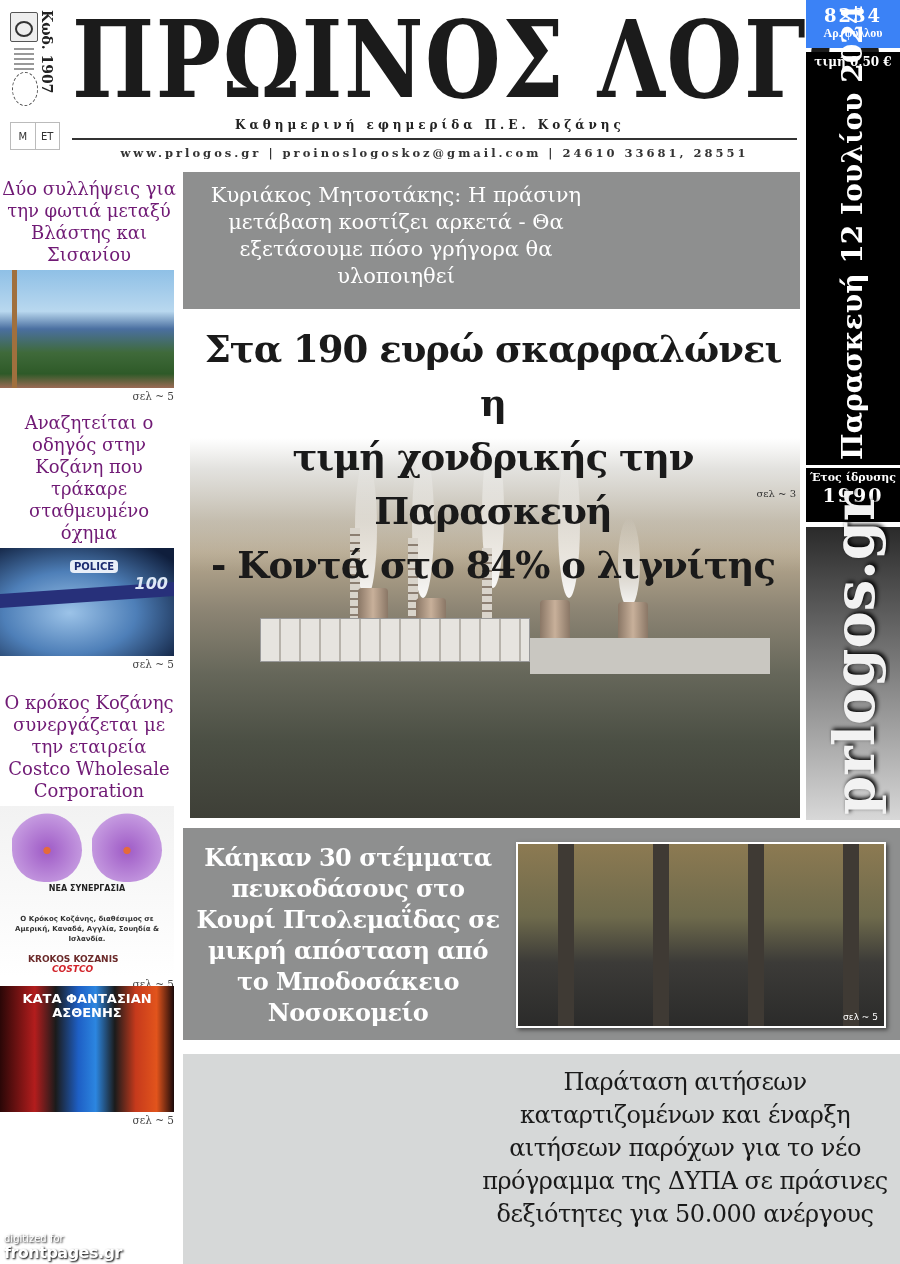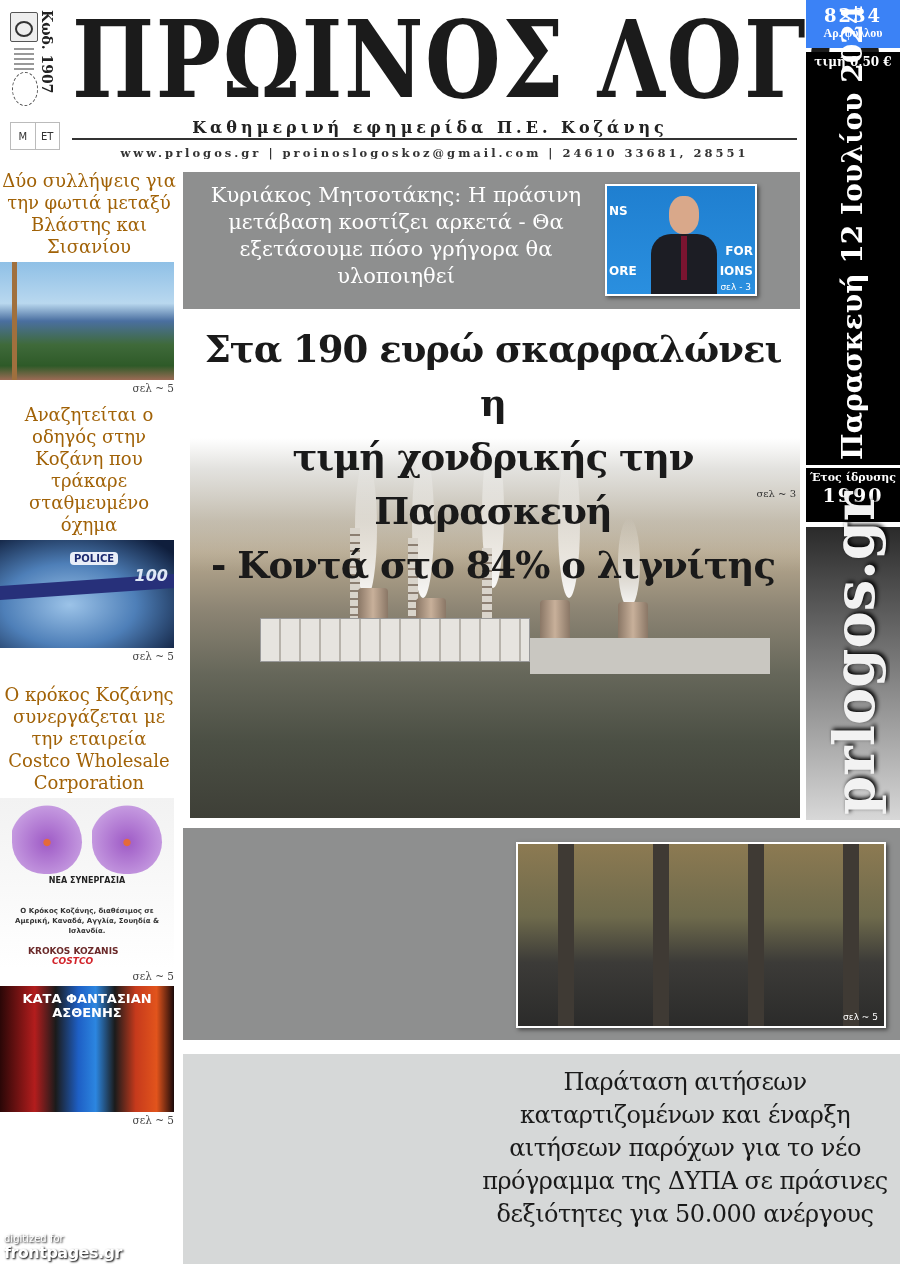--- a/index.html
+++ b/index.html
@@ -11,38 +11,38 @@
     .badge-eye { left: 10px; top: 12px; width: 28px; height: 30px; border: 1px solid #555; border-radius: 2px; background:#eee;}
     .badge-eye::after { content:""; position:absolute; left:4px; top:8px; width:14px; height:12px; border:2px solid #333; border-radius:50%; }
     .badge-stripes { left: 14px; top: 48px; width: 20px; height: 22px; background: repeating-linear-gradient(0deg,#999 0 2px,transparent 2px 5px); }
     .badge-circle { left: 12px; top: 72px; width: 26px; height: 34px; border: 1px dashed #555; border-radius: 50%; }
     .kod { left: 35px; top: 10px; width: 20px; height: 100px; writing-mode: vertical-rl; font-size: 14px; font-weight: bold; color:#222; }
     .met-box { left: 10px; top: 122px; width: 50px; height: 28px; display:flex; border:1px solid #bbb; }
     .met-box span { flex:1; font-family: "DejaVu Sans", sans-serif; font-size: 10px; display:flex; align-items:center; justify-content:center; border-right:1px solid #bbb; color:#333;}
     .met-box span:last-child{border-right:none;}
 
     .title { left: 72px; top: 6px; width: 725px; height: 108px; font-family: "DejaVu Serif", serif; font-size: 106px; line-height: 108px; letter-spacing: 2px; color: #1b1b1b; font-weight: bold; text-align: center; transform: scaleX(0.82); transform-origin: left center; white-space: nowrap; }
-    .subtitle { left: 120px; top: 118px; width: 620px; text-align: center; font-size: 16px; font-weight: bold; letter-spacing: 4px; color: #222; }
+    .subtitle { left: 120px; top: 118px; width: 620px; text-align: center; font-size: 12px; font-weight: bold; letter-spacing: 4px; color: #222; }
     .mast-rule { left: 72px; top: 138px; width: 725px; height: 2px; background: #333; }
     .contact { left: 72px; top: 146px; width: 725px; text-align: center; font-size: 11.5px; font-weight: bold; letter-spacing: 3px; color: #333; }
     .issue-box { left: 806px; top: 0; width: 94px; height: 48px; background: #3b82f6; color: #fff; text-align:center; }
     .issue-num { font-size: 18px; font-weight: bold; letter-spacing: 2px; padding-top: 5px; display:block; }
     .issue-label { font-size: 12px; font-weight: bold; display:block;font-family:Liberation Serif, serif; }
     .date-box { left: 806px; top: 52px; width: 94px; height: 413px; background: #000; color:#fff; }
     .price { display:block; text-align:center; font-size: 12px; font-weight:bold; padding-top: 3px; }
     .date-text { position:absolute; left: 22px; top: 24px; height: 384px; width: 50px; writing-mode: vertical-rl; transform: rotate(180deg); font-size: 28px; font-weight:bold; line-height:50px; text-align:center; white-space:nowrap; }
     .founded-box { left: 806px; top: 468px; width: 94px; height: 54px; background:#000; color:#fff; text-align:center; }
     .founded-label { display:block; font-size: 11px; font-weight:bold; padding-top: 3px; }
     .founded-year { display:block; font-size: 19px; font-weight:bold; letter-spacing:2px; }
     .web-box { left: 806px; top: 527px; width: 94px; height: 293px; background: linear-gradient(180deg,#2a2a2a 0%,#777 45%,#d8d8d8 100%); }
     .web-text { position:absolute; left: 18px; top: 6px; width: 60px; height: 282px; writing-mode: vertical-rl; transform: rotate(180deg); font-size: 56px; font-weight:bold; color:#f2f2f2; text-shadow: 2px 2px 4px #000; line-height:60px; text-align:center; white-space:nowrap; }
 
     
     .side-story { position:absolute; left: 0; width: 178px; }
-    .side-title { font-size: 18px; line-height: 22px; text-align:center; color:#a16207; }
+    .side-title { font-size: 18px; line-height: 22px; text-align:center; color:#701a75;margin-top:8px; }
     .side-img { margin-top: 4px; width: 174px; margin-left:0; }
     .side-page { text-align:right; font-size: 10.5px; color:#444; padding-right: 4px; margin-top: 2px; }
 
     .img-fire { height: 118px; background: linear-gradient(180deg,#8fc0e6 0%,#b9d8ef 35%,#4a6fa0 50%,#3f6a3a 70%,#2e5a28 88%,#9b6b55 100%); position:relative; }
     .img-fire .pole { position:absolute; left: 12px; top: 0; width: 5px; height: 118px; background:#a0703e; }
     .img-police { height: 108px; background: radial-gradient(ellipse at 40% 60%,#9cc3e8 0%,#4e7fb8 45%,#0f1e3c 90%); position:relative; }
     .img-police .stripe { position:absolute; left:0; top: 40px; width:174px; height: 14px; background:#27307a; transform: skewY(-4deg);}
     .img-police .tag { position:absolute; left:70px; top:12px; font-family:"DejaVu Sans",sans-serif; font-size:10px; color:#1c2b70; background:#e8eef8; padding:1px 4px; border-radius:4px; font-weight:bold; }
     .img-police .num { position:absolute; right: 6px; top: 26px; font-family:"DejaVu Sans",sans-serif; font-size: 16px; color:#dfe8f6; font-weight:bold; font-style:italic;}
     .img-krokos { height: 170px; background: linear-gradient(180deg,#f2f2f2,#ffffff); position:relative; font-family:"DejaVu Sans",sans-serif; }
@@ -174,32 +174,20 @@
   <div class="side-page">σελ ~ 5</div>
 </div>
 
 <div class="watermark">
   <span class="small">digitized for</span>
   <span class="big">frontpages.gr</span>
 </div>
 
 <div class="abs box-pm">
   <div class="pm-text">Κυριάκος Μητσοτάκης: Η πράσινη μετάβαση κοστίζει αρκετά - Θα εξετάσουμε πόσο γρήγορα θα υλοποιηθεί</div>
-  <div class="pm-img">
-    <span class="bg-text" style="left:2px; top:18px;">NS</span>
-    <span class="bg-text" style="right:2px; top:58px;">FOR</span>
-    <span class="bg-text" style="left:2px; top:78px;">ORE</span>
-    <span class="bg-text" style="right:2px; top:78px;">IONS</span>
-    <div class="person">
-      <div class="head"></div>
-      <div class="suit"></div>
-      <div class="tie"></div>
-    </div>
-    <span class="pm-page">σελ - 3</span>
-  </div>
 </div>
 
 <div class="abs main-story">
   <div class="main-img">
     <div class="smoke" style="left:165px; top:20px; height:140px;"></div>
     <div class="smoke" style="left:222px; top:10px; height:150px;"></div>
     <div class="smoke" style="left:292px; top:0px; height:150px;"></div>
     <div class="smoke" style="left:368px; top:10px; height:150px;"></div>
     <div class="smoke" style="left:428px; top:80px; height:90px;"></div>
     <div class="chimney" style="left:160px; height:130px;"></div>
@@ -214,20 +202,21 @@
   </div>
   <div class="main-headline">
     <div>Στα 190 ευρώ σκαρφαλώνει η</div>
     <div>τιμή χονδρικής την Παρασκευή</div>
     <div>- Κοντά στο 84% ο λιγνίτης</div>
   </div>
   <div class="main-page">σελ ~ 3</div>
 </div>
 
 <div class="abs box-forest">
+  <div class="forest-text">Κάηκαν 30 στέμματα πευκοδάσους στο Κουρί Πτολεμαΐδας σε μικρή απόσταση από το Μποδοσάκειο Νοσοκομείο</div>
   <div class="forest-img">
     <span class="forest-page">σελ ~ 5</span>
   </div>
 </div>
 
 <div class="abs box-dypa">
   <div class="dypa-text">Παράταση αιτήσεων καταρτιζομένων και έναρξη αιτήσεων παρόχων για το νέο πρόγραμμα της ΔΥΠΑ σε πράσινες δεξιότητες για 50.000 ανέργους</div>
 </div>
 
 </body></html>

